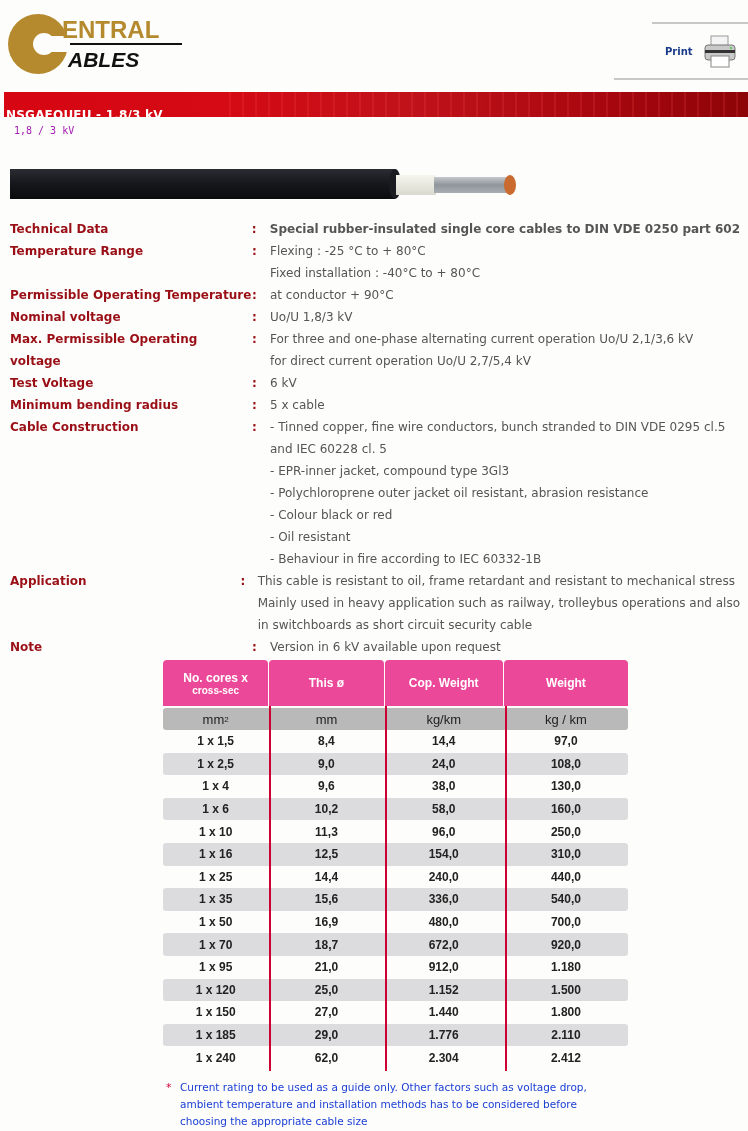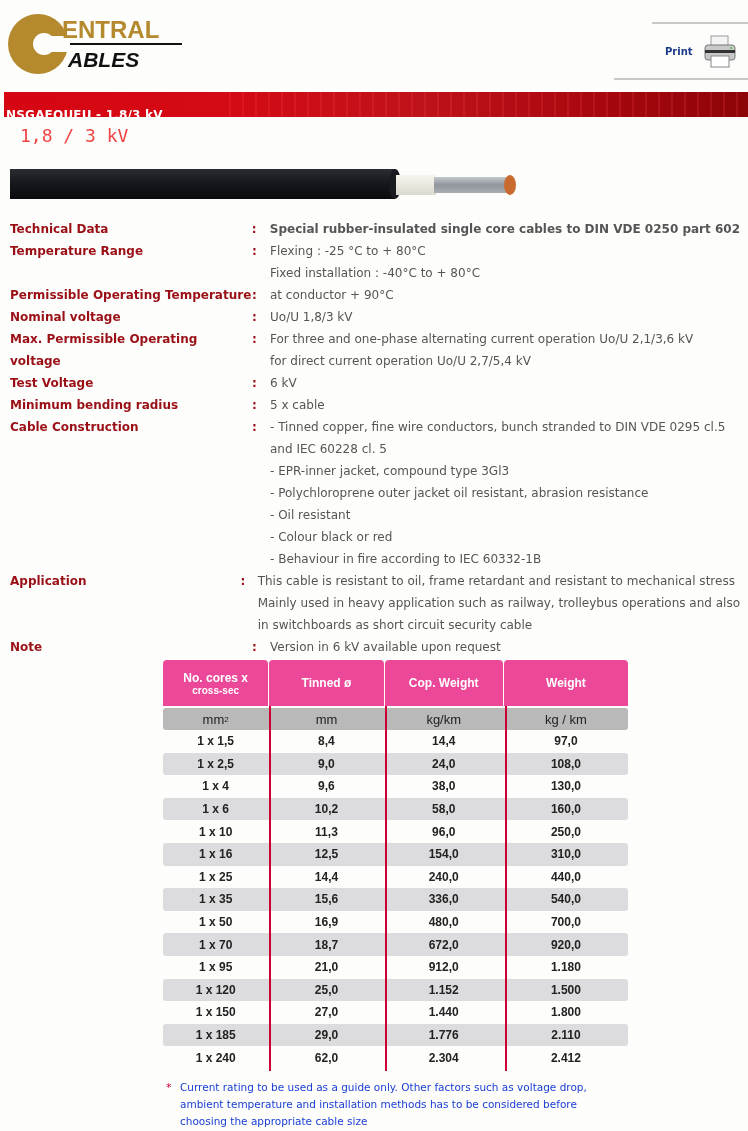--- a/index.html
+++ b/index.html
@@ -19,21 +19,21 @@
 
   .title-bar {
     position: absolute; left: 4px; top: 92px; width: 744px; height: 25px;
     background: linear-gradient(90deg, #d60612 0%, #d40a14 30%, #c0121a 55%, #a8070f 80%, #8c0407 100%);
   }
   .title-bar .pattern {
     position: absolute; left: 225px; top: 0; width: 519px; height: 25px;
     background: repeating-linear-gradient(90deg, rgba(255,80,80,0.18) 0px, rgba(255,80,80,0.18) 2px, transparent 2px, transparent 13px);
   }
   .title-text { position: absolute; left: 2px; top: 16px; color: #fff; font-size: 12px; font-weight: bold; letter-spacing: 0.2px; }
-  .subtitle { position: absolute; left: 20px; top: 125px; font-family: "DejaVu Sans Mono", monospace; font-size: 18px; color: #ef4444; }
+  .subtitle { position: absolute; left: 14px; top: 125px; font-family: "DejaVu Sans Mono", monospace; font-size: 10px; color: #a21caf; }
 
   .cable { position: absolute; left: 10px; top: 167px; width: 520px; height: 36px; }
 
   
   .specs { position: absolute; left: 10px; top: 218px; width: 730px; }
   .spec-row { display: flex; font-size: 12px; line-height: 22px; }
   .spec-label { width: 242px; color: #9a0f16; font-weight: bold; font-size: 12px; }
   .spec-colon { width: 18px; color: #9a0f16; font-weight: bold; }
   .spec-values { flex: 1; color: #555; font-size: 12px; }
   .spec-values div { white-space: nowrap; }
@@ -174,22 +174,22 @@
       </div>
     </div>
     <div class="spec-row">
       <div class="spec-label">Cable Construction</div>
       <div class="spec-colon">:</div>
       <div class="spec-values">
         <div>- Tinned copper, fine wire conductors, bunch stranded to DIN VDE 0295 cl.5</div>
         <div>and IEC 60228 cl. 5</div>
         <div>- EPR-inner jacket, compound type 3Gl3</div>
         <div>- Polychloroprene outer jacket oil resistant, abrasion resistance</div>
+        <div>- Colour black or red</div>
         <div>- Oil resistant</div>
-        <div>- Colour black or red</div>
         <div>- Behaviour in fire according to IEC 60332-1B</div>
       </div>
     </div>
     <div class="spec-row">
       <div class="spec-label">Application</div>
       <div class="spec-colon">:</div>
       <div class="spec-values">
         <div>This cable is resistant to oil, frame retardant and resistant to mechanical stress</div>
         <div>Mainly used in heavy application such as railway, trolleybus operations and also</div>
         <div>in switchboards as short circuit security cable</div>
@@ -203,21 +203,21 @@
       </div>
     </div>
   </div>
 
 <div class="tbl">
   <div class="thead">
     <div class="th c1">
       <span><span>No. cores x</span><span class="l2">cross-sec</span></span>
     </div>
     <div class="gap"></div>
-    <div class="th c2">Tinned ø</div>
+    <div class="th c2">This ø</div>
     <div class="gap"></div>
     <div class="th c3">Cop. Weight</div>
     <div class="gap"></div>
     <div class="th c4">Weight</div>
   </div>
   <div class="units-wrap">
     <div class="units">
       <div class="c1">
           <span>mm</span>
           <sup>2</sup>

